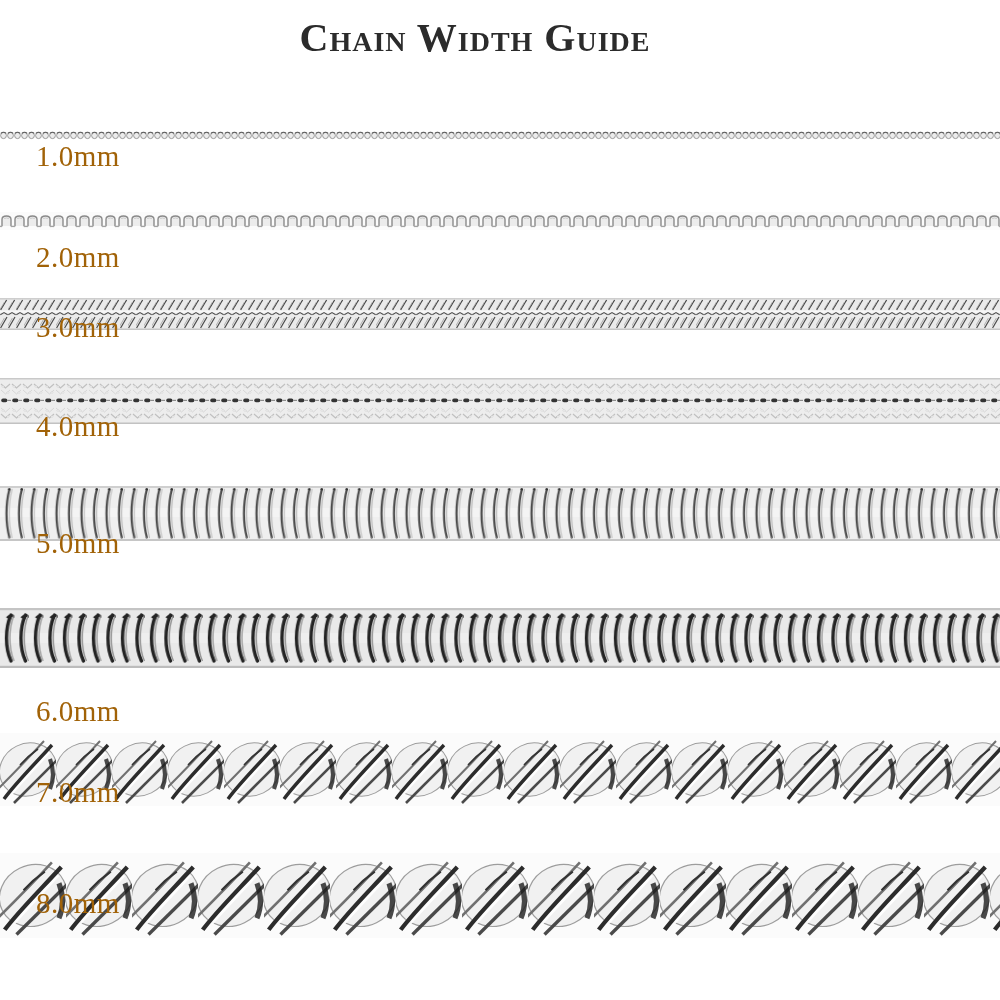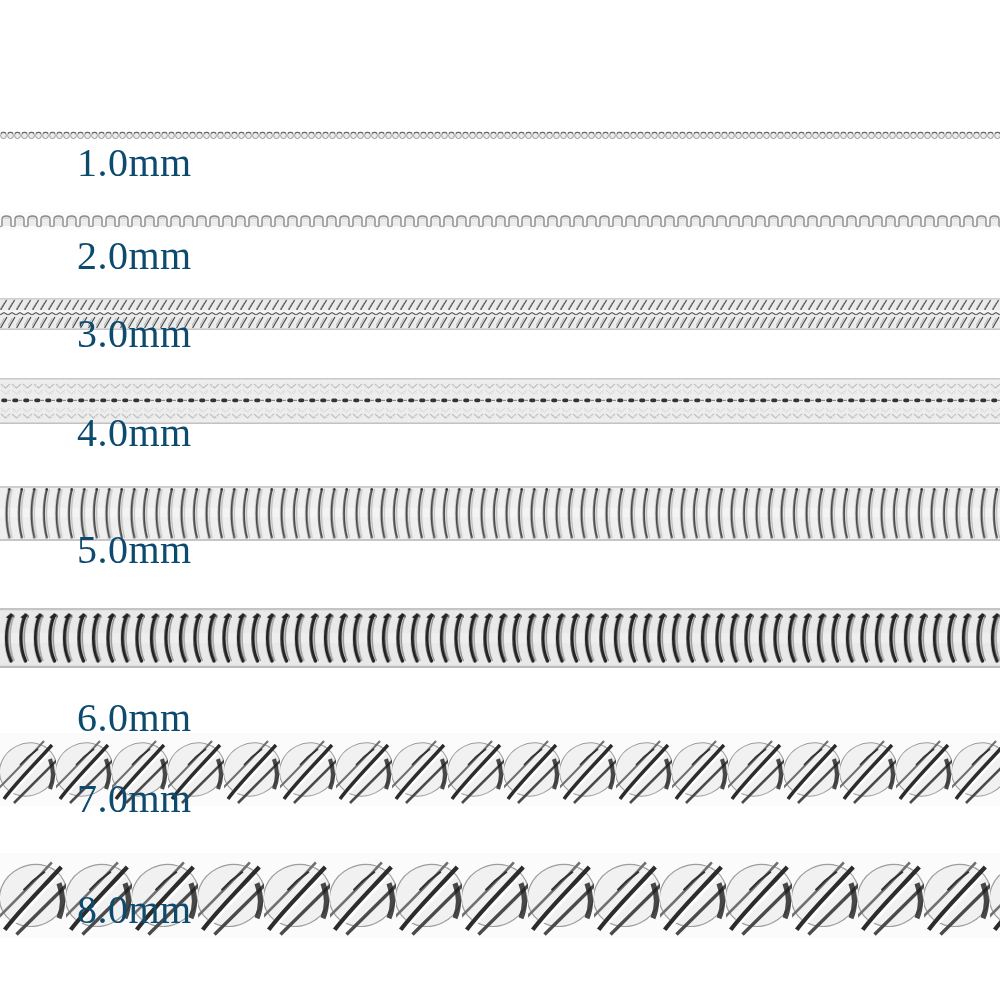--- a/index.html
+++ b/index.html
@@ -25,32 +25,32 @@
   }
   .chain-strip {
     position: absolute;
     left: 0;
     width: 1000px;
     display: block;
   }
   .size-label {
     position: absolute;
     left: 36px;
-    font-size: 40px;
-    color: #0c4a6e;
+    font-size: 29px;
+    color: #a16207;
     letter-spacing: 0.5px;
     line-height: 1.1;
-    margin-left: 41px;
   }
 </style>
 </head>
 <body>
 
 <div id="canvas">
 
+  <div class="page-title">Chain Width Guide</div>
 
   <svg class="chain-strip" style="top:130px" width="1000" height="10">
     <defs>
       <pattern id="p1" patternUnits="userSpaceOnUse" width="7" height="10">
         <ellipse cx="3.5" cy="5.5" rx="2.9" ry="3.1" fill="#ececec" stroke="#8d8d8d" stroke-width="0.9"></ellipse>
         <path d="M0.8,3.4 Q3.5,1.1 6.2,3.4" fill="none" stroke="#5a5a5a" stroke-width="1.1"></path>
       </pattern>
     </defs>
     <rect x="0" y="0" width="1000" height="10" fill="url(#p1)"></rect>
   </svg>
@@ -61,21 +61,21 @@
       <pattern id="p2" patternUnits="userSpaceOnUse" width="13" height="18">
         <rect width="13" height="18" fill="#fbfbfb"></rect>
         <path d="M2,14 L2,7.5 Q2,4 6.5,4 Q11,4 11,7.5 L11,14" fill="#ececec" stroke="#8a8a8a" stroke-width="1.4"></path>
         <path d="M0,13.8 Q0.9,15.6 2.2,14" fill="none" stroke="#9a9a9a" stroke-width="1.1"></path>
         <path d="M10.8,14 Q12.1,15.6 13,13.8" fill="none" stroke="#9a9a9a" stroke-width="1.1"></path>
         <path d="M4.2,6.6 Q6.5,5.3 8.8,6.6" fill="none" stroke="#c9c9c9" stroke-width="1"></path>
       </pattern>
     </defs>
     <rect x="0" y="0" width="1000" height="18" fill="url(#p2)"></rect>
   </svg>
-  <div class="size-label" style="top:234px">2.0mm</div>
+  <div class="size-label" style="top:242px">2.0mm</div>
 
   <svg class="chain-strip" style="top:298px" width="1000" height="32">
     <defs>
       <pattern id="p3" patternUnits="userSpaceOnUse" width="8" height="32">
         <rect width="8" height="32" fill="#ebebeb"></rect>
         <rect y="0" width="8" height="1.6" fill="#c7c7c7" opacity="0.8"></rect>
         <rect y="12.4" width="8" height="2.4" fill="#f7f7f7"></rect>
         <rect y="30.5" width="8" height="1.5" fill="#bdbdbd" opacity="0.8"></rect>
         <line x1="0.6" y1="12" x2="6.6" y2="2" stroke="#454545" stroke-width="1.2"></line>
         <line x1="-1.5" y1="14" x2="4.5" y2="4" stroke="#9b9b9b" stroke-width="0.8"></line>

